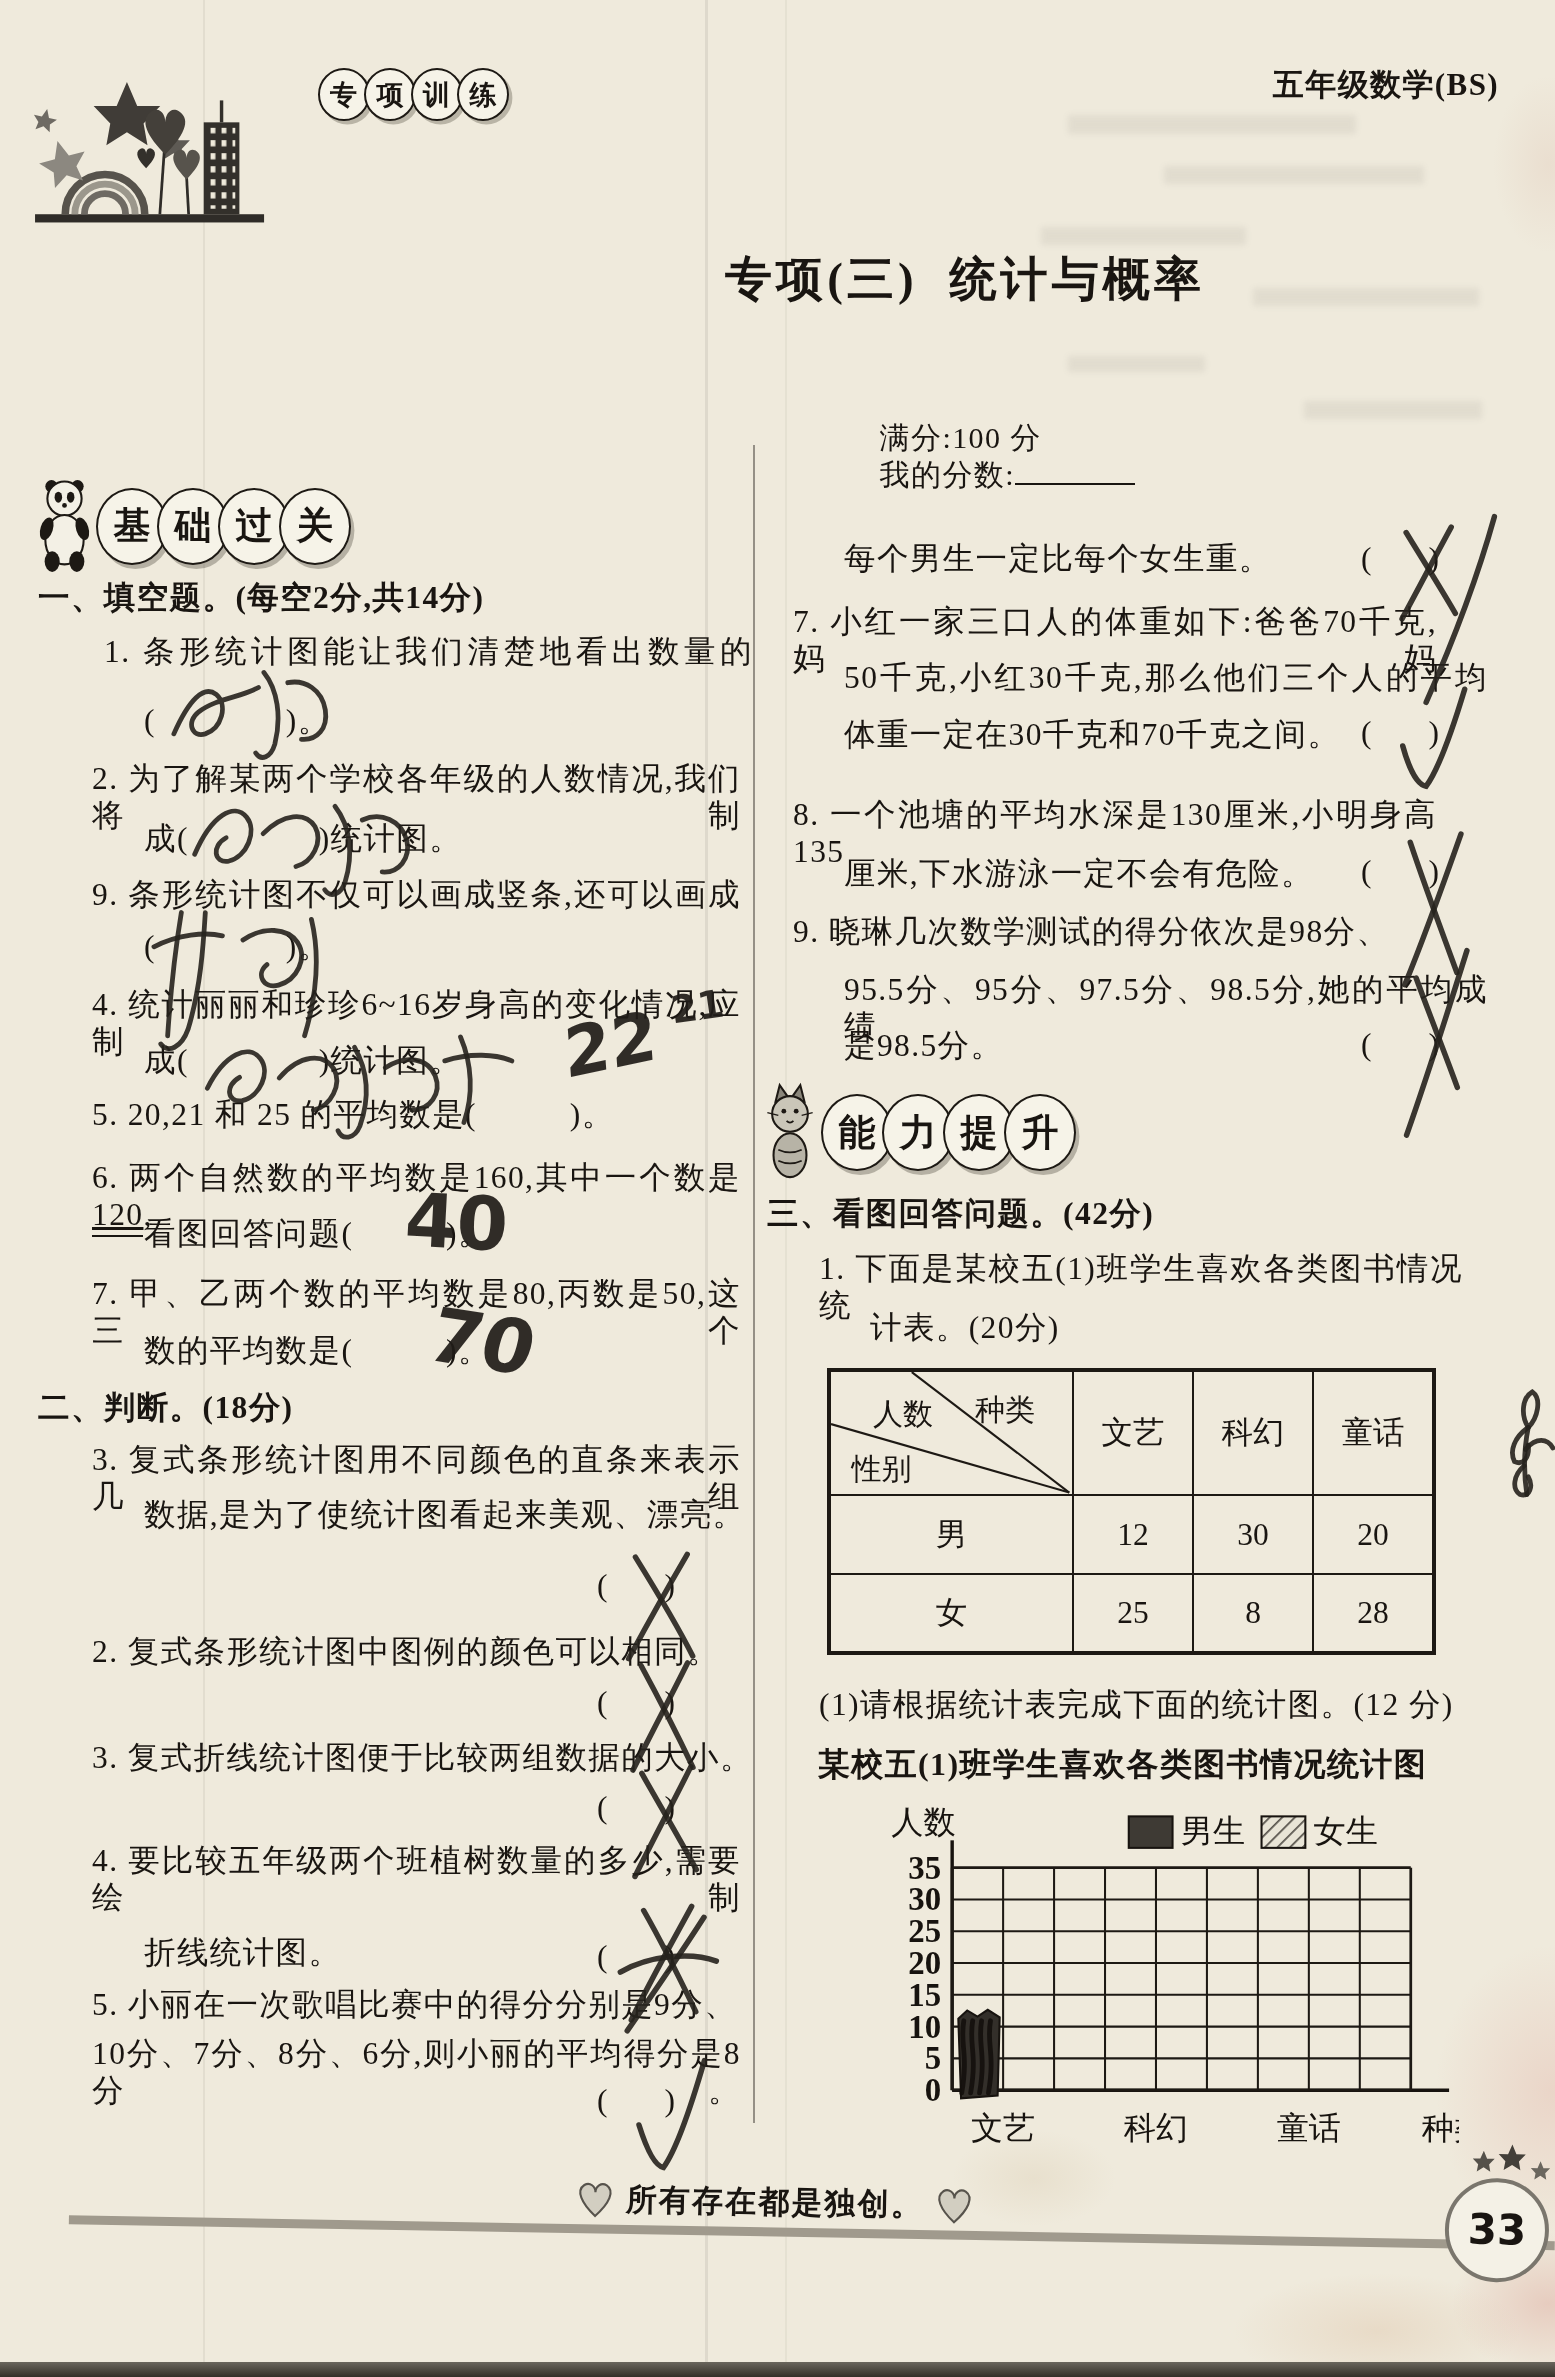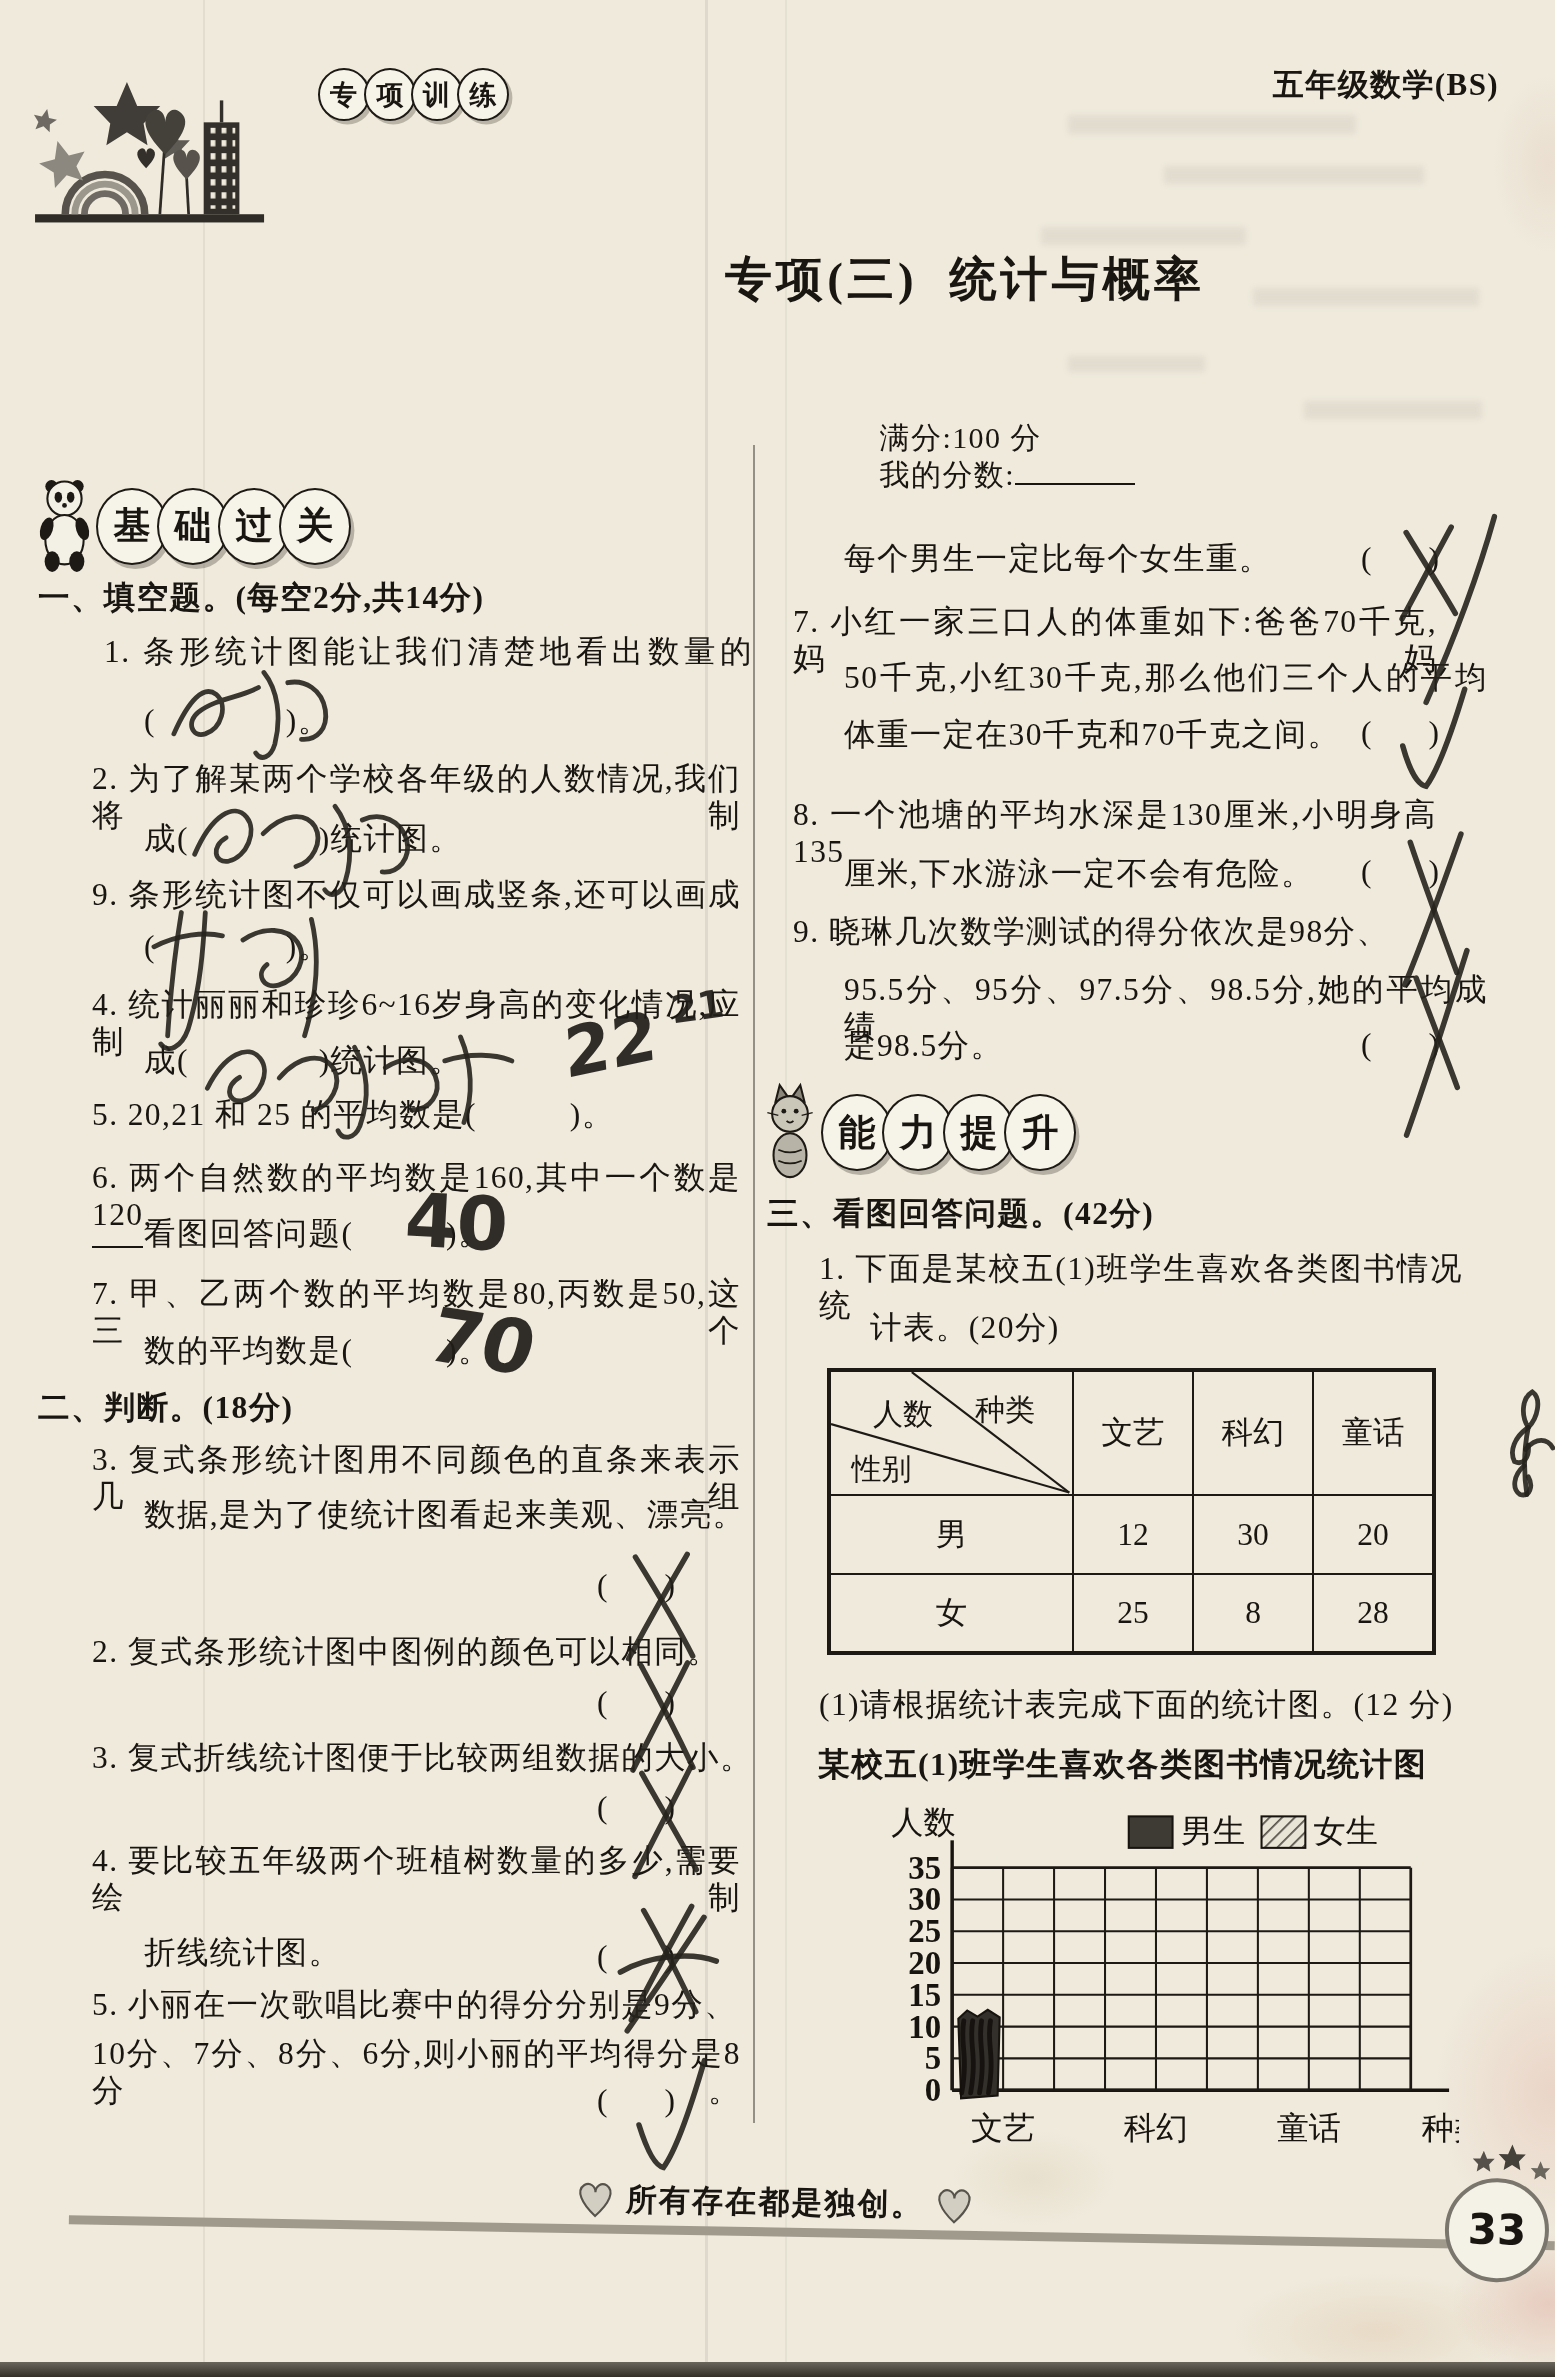--- a/index.html
+++ b/index.html
@@ -25,21 +25,21 @@
   .badge{position:absolute;display:flex;align-items:center;z-index:2;}
   .minibub{width:48px;height:49px;border:2.1px solid #1d1914;border-radius:50%;background:#f6f3e8;
        box-shadow:3.4px 3.4px 0 rgba(120,115,100,.45);display:flex;align-items:center;justify-content:center;
        font-family:"DejaVu Sans",sans-serif;font-weight:700;font-size:27px;margin-left:-5.5px;}
   .stat-table{position:absolute;left:827px;top:1368px;border-collapse:collapse;z-index:2;
        font-size:31.5px;}
   .stat-table td{border:2.1px solid #1d1914;text-align:center;vertical-align:middle;padding:0;}
   .stat-table{border:4.1px solid #1d1914;}
   .corner{position:relative;width:241px;height:122px;}
   .corner span{position:absolute;font-size:30px;}
-  .u120{border-bottom:2.7px solid #191511;padding-bottom:14px;}
+  .u120{border-bottom:2.7px solid #191511;padding-bottom:3px;text-decoration:underline;}
   .uline{display:inline-block;width:120px;border-bottom:2.1px solid #191511;height:27px;}
   svg text{fill:#17130f;font-family:"Liberation Serif","DejaVu Serif",serif;}
   .footer{position:absolute;left:0;top:2156px;width:1556px;height:151px;transform:rotate(1deg);transform-origin:0 0;z-index:2;}
   .pagecircle{position:absolute;left:1446px;top:-4.1px;width:96px;height:96px;border-radius:50%;
        border:4.8px solid #7a766d;background:#f4f1e6;display:flex;align-items:center;justify-content:center;
        font-weight:700;font-size:42px;z-index:3;font-family:"DejaVu Sans",sans-serif;}
 </style>
 </head>
 <body>
 

